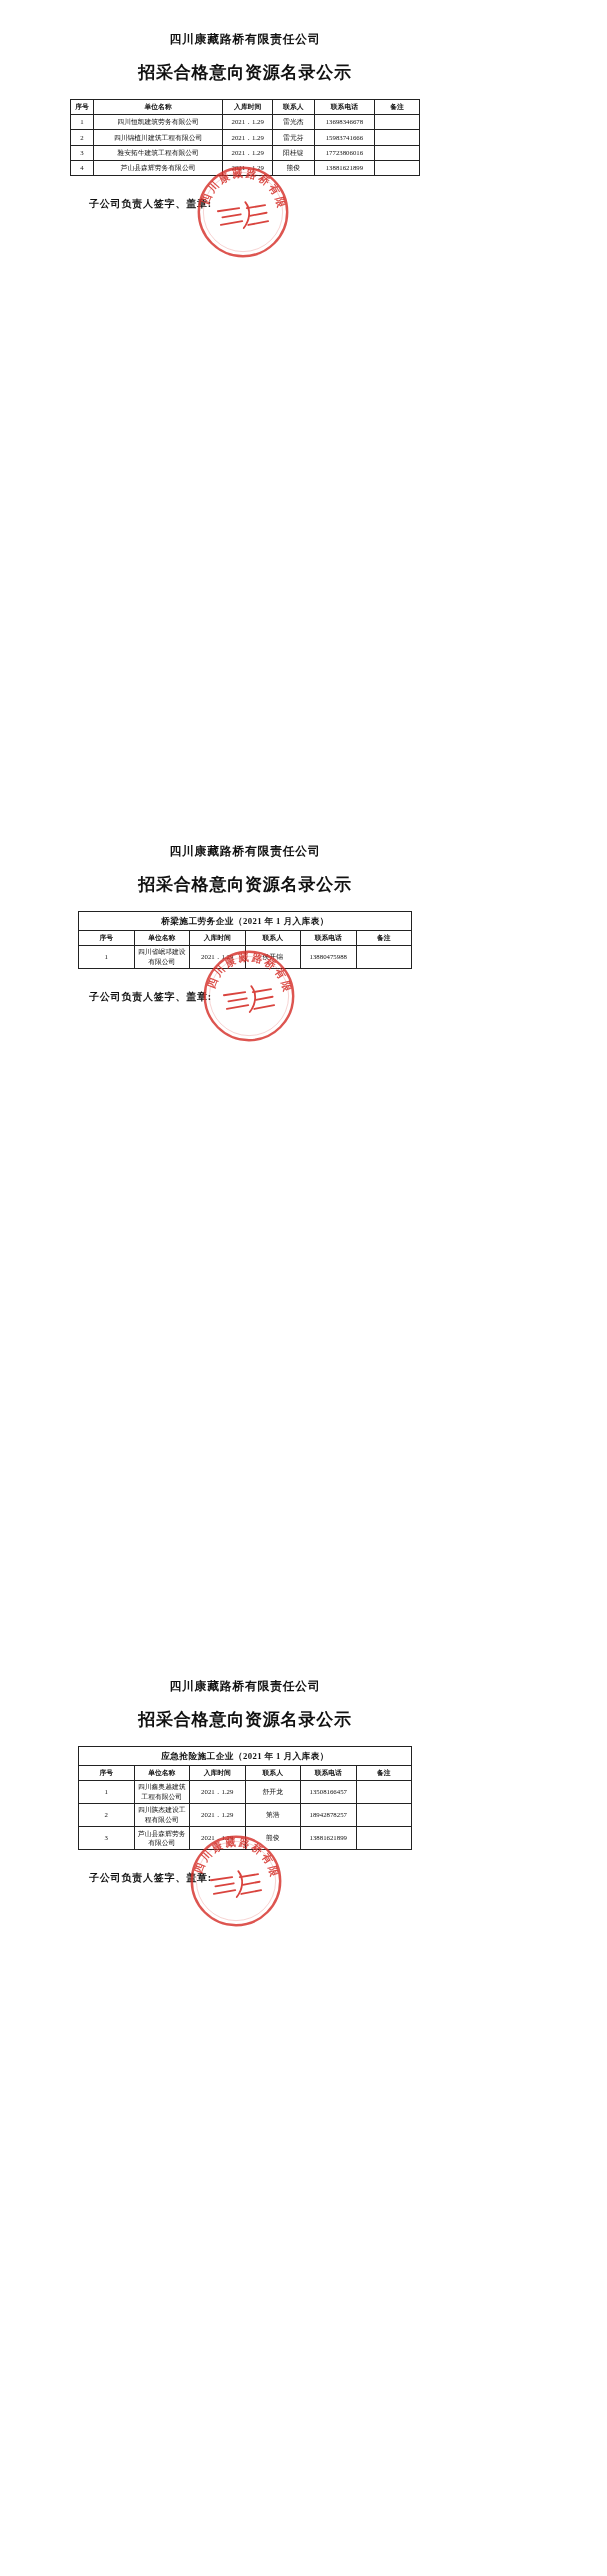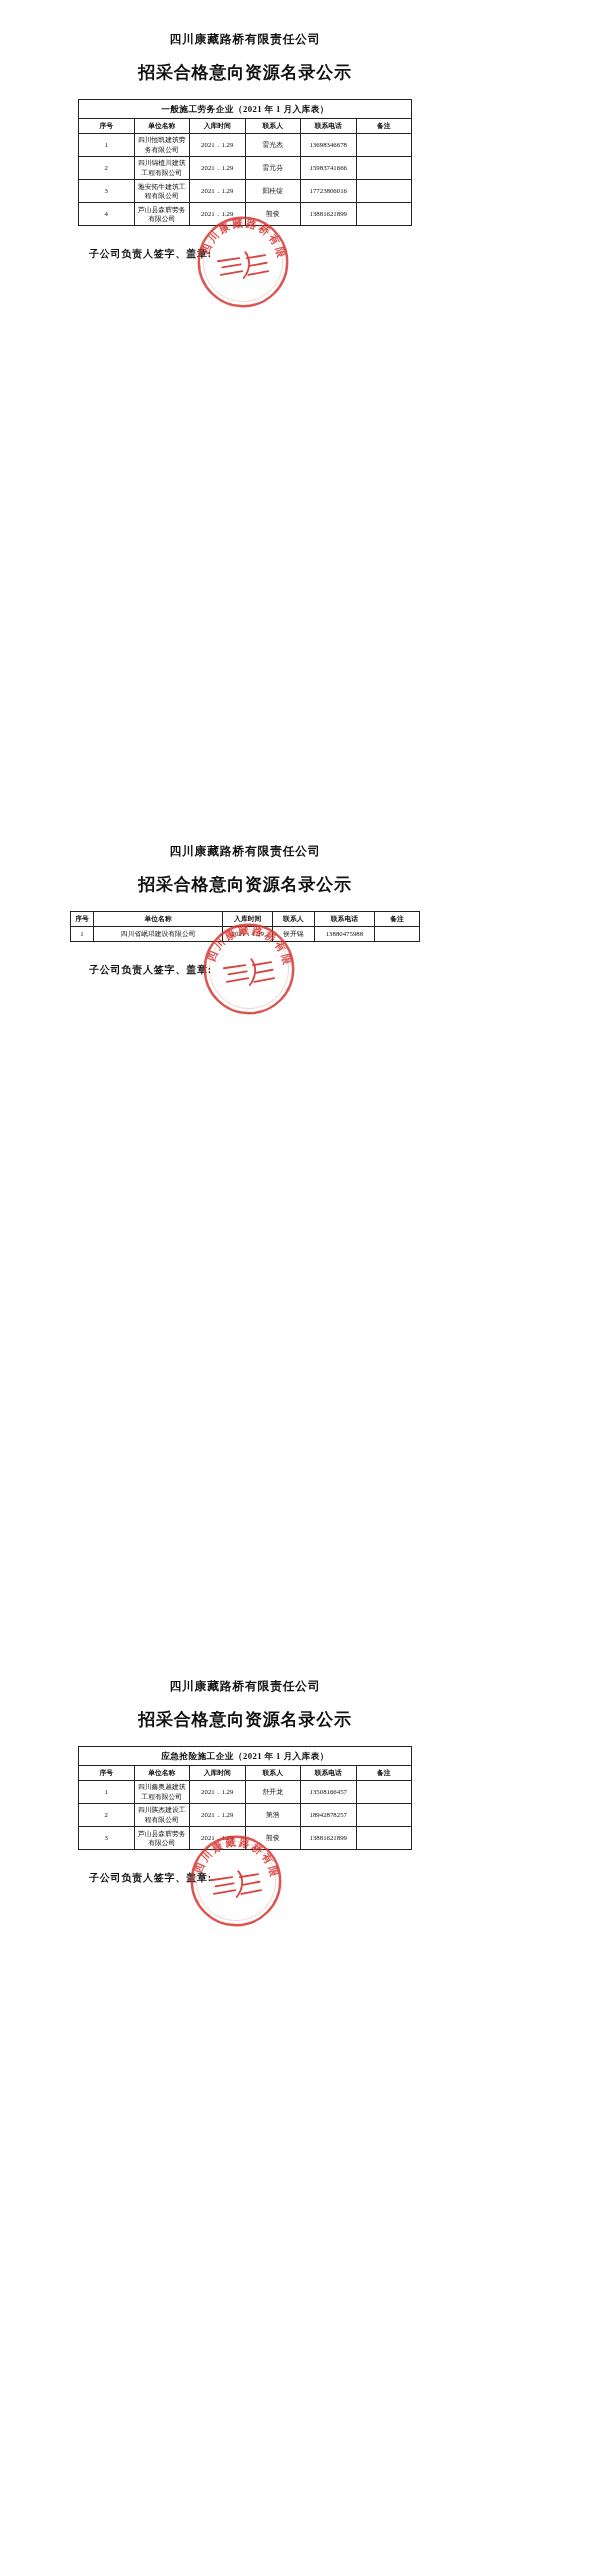--- a/index.html
+++ b/index.html
@@ -93,23 +93,20 @@
 </head>
 <body>
 
 <div class="page" style="height:827px;">
   <div class="doc-inner">
     <div class="company-title">四川康藏路桥有限责任公司</div>
     <div class="doc-title">招采合格意向资源名录公示</div>
 
     <table class="list">
       <tbody>
-        <tr class="subtitle-row">
-          <td colspan="6">一般施工劳务企业（2021 年 1 月入库表）</td>
-        </tr>
         <tr class="header-row">
           <td class="c-idx">序号</td>
           <td class="c-name">单位名称</td>
           <td class="c-date">入库时间</td>
           <td class="c-person">联系人</td>
           <td class="c-phone">联系电话</td>
           <td class="c-note">备注</td>
         </tr>
         <tr class="data-row">
           <td class="c-idx">1</td>
@@ -172,20 +169,23 @@
   </div>
 </div>
 
 <div class="page" style="height:835px;">
   <div class="doc-inner" style="padding-top:15px;">
     <div class="company-title">四川康藏路桥有限责任公司</div>
     <div class="doc-title">招采合格意向资源名录公示</div>
 
     <table class="list">
       <tbody>
+        <tr class="subtitle-row">
+          <td colspan="6">桥梁施工劳务企业（2021 年 1 月入库表）</td>
+        </tr>
         <tr class="header-row">
           <td class="c-idx">序号</td>
           <td class="c-name">单位名称</td>
           <td class="c-date">入库时间</td>
           <td class="c-person">联系人</td>
           <td class="c-phone">联系电话</td>
           <td class="c-note">备注</td>
         </tr>
         <tr class="data-row">
           <td class="c-idx">1</td>

